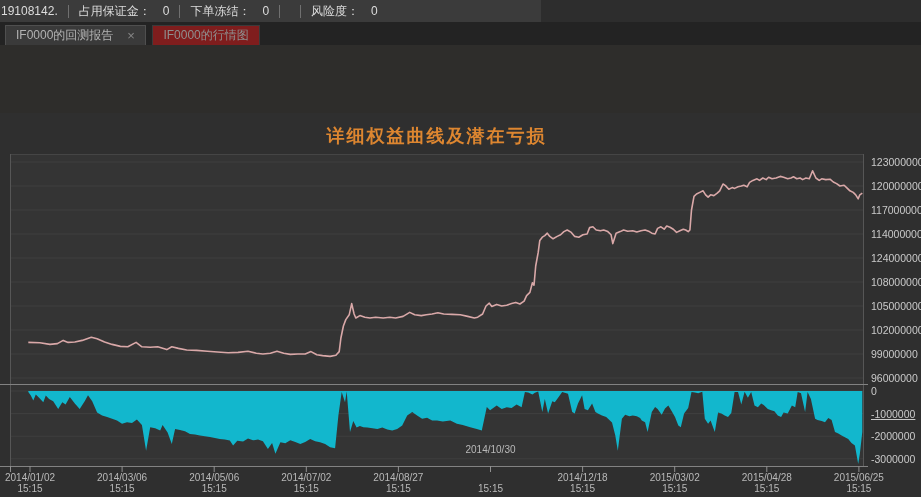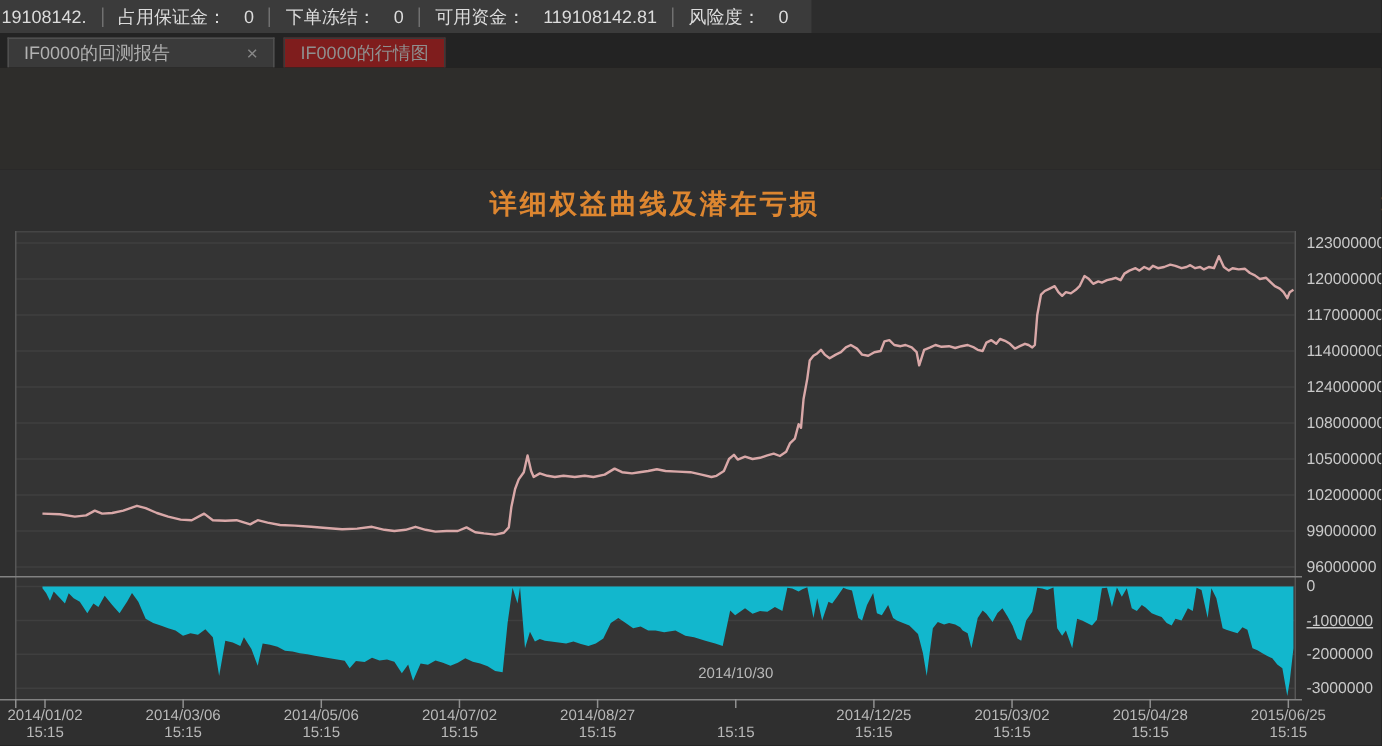--- a/index.html
+++ b/index.html
@@ -11,21 +11,21 @@
   #topbar .cells{position:absolute;left:0;top:0;height:22px;min-width:527px;background:#3b3b3b;
                  display:flex;align-items:center;font-size:12px;color:#dcdcdc;padding-right:14px;}
   .cell{display:flex;align-items:center;white-space:nowrap;}
   .cell .val{margin-left:12px;}
   .sep{width:1px;height:13px;background:#707070;margin:0 10px;}
   .trunc{margin-left:1px;}
 
   
   #tabstrip{position:absolute;left:0;top:22px;width:921px;height:23px;background:#232323;border-bottom:1px solid #141414;}
   .tab{display:inline-flex;align-items:center;height:19px;margin-top:3px;padding:0 10px;font-size:12px;cursor:default;}
-  .tab.active{background:#3a3a3a;color:#b2b2b2;border:1px solid #4f4f4f;border-bottom:none;margin-left:5px;gap:37px;}
+  .tab.active{background:#3a3a3a;color:#b2b2b2;border:1px solid #4f4f4f;border-bottom:none;margin-left:5px;}
   .tab.inactive{background:#7f1d1d;color:#8f8f8f;border:1px solid #3a3a3a;border-bottom:none;margin-left:2px;}
   .tab-close{margin-left:14px;color:#878787;font-size:13px;line-height:13px;}
 
   
   #header{position:absolute;left:0;top:45px;width:921px;height:68px;background:#2e2d2b;border-bottom:1px solid #1f1f1f;}
   .back-btn{position:absolute;left:19px;top:71px;width:30px;height:30px;}
   .page-title{position:absolute;left:61px;top:71px;font-size:22px;color:#f2f2f2;letter-spacing:3px;}
   #nav{position:absolute;left:410px;top:74px;height:32px;display:flex;column-gap:18px;align-items:center;white-space:nowrap;}
   .nav-link{font-size:14px;color:#e78a2c;}
   .nav-link.selected{background:#ee8c1f;color:#262017;padding:8px 11px;}
@@ -51,24 +51,20 @@
       <span class="cell">
         <span>占用保证金：</span>
         <span class="val">0</span>
       </span>
       <span class="sep"></span>
       <span class="cell">
         <span>下单冻结：</span>
         <span class="val">0</span>
       </span>
       <span class="sep"></span>
-      <span class="cell">
-        <span>可用资金：</span>
-        <span class="val">119108142.81</span>
-      </span>
       <span class="sep"></span>
       <span class="cell">
         <span>风险度：</span>
         <span class="val">0</span>
       </span>
     </div>
   </div>
 
   <div id="tabstrip">
     <span class="tab active">
@@ -155,21 +151,21 @@
       <div class="xlab" style="left: 87.1px; top: 472px; width: 70px;">2014/03/06</div>
       <div class="xlab" style="left: 87.1px; top: 483px; width: 70px;">15:15</div>
       <div class="xlab" style="left: 179.2px; top: 472px; width: 70px;">2014/05/06</div>
       <div class="xlab" style="left: 179.2px; top: 483px; width: 70px;">15:15</div>
       <div class="xlab" style="left: 271.3px; top: 472px; width: 70px;">2014/07/02</div>
       <div class="xlab" style="left: 271.3px; top: 483px; width: 70px;">15:15</div>
       <div class="xlab" style="left: 363.4px; top: 472px; width: 70px;">2014/08/27</div>
       <div class="xlab" style="left: 363.4px; top: 483px; width: 70px;">15:15</div>
       <div class="xlab" style="left: 455.5px; top: 444px; width: 70px;">2014/10/30</div>
       <div class="xlab" style="left: 455.5px; top: 483px; width: 70px;">15:15</div>
-      <div class="xlab" style="left: 547.6px; top: 472px; width: 70px;">2014/12/25</div>
+      <div class="xlab" style="left: 547.6px; top: 472px; width: 70px;">2014/12/18</div>
       <div class="xlab" style="left: 547.6px; top: 483px; width: 70px;">15:15</div>
       <div class="xlab" style="left: 639.7px; top: 472px; width: 70px;">2015/03/02</div>
       <div class="xlab" style="left: 639.7px; top: 483px; width: 70px;">15:15</div>
       <div class="xlab" style="left: 731.8px; top: 472px; width: 70px;">2015/04/28</div>
       <div class="xlab" style="left: 731.8px; top: 483px; width: 70px;">15:15</div>
       <div class="xlab" style="left: 823.9px; top: 472px; width: 70px;">2015/06/25</div>
       <div class="xlab" style="left: 823.9px; top: 483px; width: 70px;">15:15</div>
     </div>
 
 </div>

